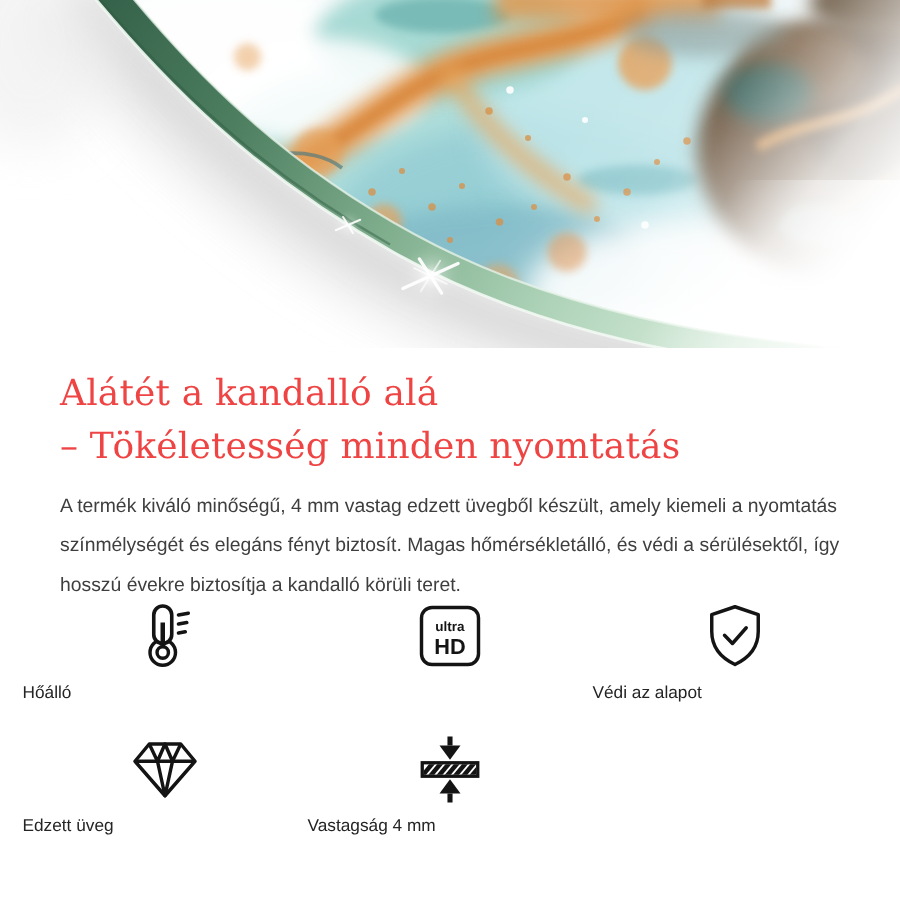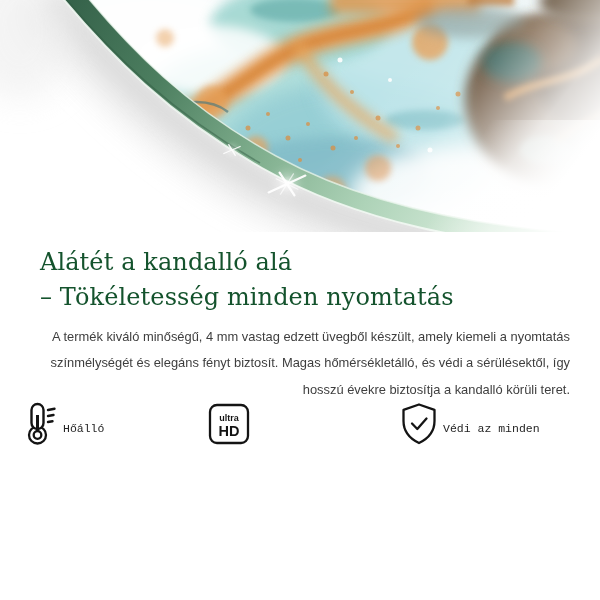--- a/index.html
+++ b/index.html
@@ -7,35 +7,35 @@
     width:600px;height:600px;background:#ffffff;
     font-family:"Liberation Sans",sans-serif;
     overflow:hidden;position:relative;
   }
   .page{position:relative;width:600px;height:600px;background:#fff;}
   .hero{position:absolute;left:0;top:0;width:600px;height:232px;overflow:hidden;}
   .hero svg{display:block;}
   .title{
     position:absolute;left:40px;top:229px;
     font-family:"DejaVu Serif","Liberation Serif",serif;
-    font-size:24px;line-height:35px;color:#14532d;font-weight:400;
+    font-size:24px;line-height:35px;color:#ef4444;font-weight:400;
     letter-spacing:.1px;
   }
   .title .tline{display:block;}
   .desc{
     position:absolute;left:40px;top:311px;width:530px;
-    font-size:12.9px;line-height:26.5px;color:#3e3e3e;text-align:right;
+    font-size:12.9px;line-height:26.5px;color:#3e3e3e;
   }
   .features{
     position:absolute;left:15px;top:400px;width:570px;
     display:grid;grid-template-columns:190px 190px 190px;row-gap:20px;
   }
-  .feature{display:flex;flex-direction:row;align-items:center;}
+  .feature{display:flex;flex-direction:column;}
   .feature .icon-box{height:48px;display:flex;align-items:center;justify-content:center;}
-  .feature .label{margin-top:8px;font-size:11.5px;color:#242424;line-height:13px;white-space:nowrap;font-family:Liberation Mono, monospace;}
+  .feature .label{margin-top:8px;font-size:11.5px;color:#242424;line-height:13px;white-space:nowrap;}
   .ficon{stroke:#141414;fill:none;stroke-width:2.3;}
 </style>
 </head>
 <body>
 
 <div class="page">
 
   <div class="hero">
     <svg width="600" height="232" viewBox="0 0 600 232" xmlns="http://www.w3.org/2000/svg">
       <defs>
@@ -215,20 +215,52 @@
       </div>
     </div>
 
     <div class="feature">
       <div class="icon-box">
         <svg width="48" height="48" viewBox="0 0 48 48">
           <path class="ficon" d="M24,4.5 L39.5,9.8 L39.5,21 C39.5,31.5 32.8,38.8 24,43 C15.2,38.8 8.5,31.5 8.5,21 L8.5,9.8 Z" stroke-width="2.4" stroke-linejoin="round"></path>
           <path class="ficon" d="M17,23.5 L22.3,29 L31.5,18.5" stroke-width="2.6" stroke-linecap="round" stroke-linejoin="round"></path>
         </svg>
       </div>
-      <div class="label">Védi az minden</div>
-    </div>
-
-
-
+      <div class="label">Védi az alapot</div>
+    </div>
+
+    <div class="feature">
+      <div class="icon-box">
+        <svg width="48" height="48" viewBox="0 0 48 48">
+          <path class="ficon" d="M13.5,7 L34.5,7 L44,18.5 L24,41.5 L4,18.5 Z" stroke-width="2.2" stroke-linejoin="round"></path>
+          <line class="ficon" x1="4" y1="18.5" x2="44" y2="18.5" stroke-width="2"></line>
+          <path class="ficon" d="M13.5,7 L19,18.5 L24,7 L29,18.5 L34.5,7" stroke-width="2" stroke-linejoin="round"></path>
+          <path class="ficon" d="M19,18.5 L24,41.5 L29,18.5" stroke-width="2" stroke-linejoin="round"></path>
+        </svg>
+      </div>
+      <div class="label">Edzett üveg</div>
+    </div>
+
+
+    <div class="feature">
+      <div class="icon-box">
+        <svg width="48" height="48" viewBox="0 0 48 48">
+          <line x1="24" y1="2" x2="24" y2="8" stroke="#141414" stroke-width="3.4"></line>
+          <polygon points="17,8 31,8 24,17.5" fill="#141414"></polygon>
+          <rect x="5.5" y="19.5" width="37" height="9" fill="#ffffff" stroke="#141414" stroke-width="2.2"></rect>
+          <g clip-path="url(#hatchBar)" stroke="#141414" stroke-width="3">
+            <line x1="4" y1="30" x2="14" y2="18"></line>
+            <line x1="9.5" y1="30" x2="19.5" y2="18"></line>
+            <line x1="15" y1="30" x2="25" y2="18"></line>
+            <line x1="20.5" y1="30" x2="30.5" y2="18"></line>
+            <line x1="26" y1="30" x2="36" y2="18"></line>
+            <line x1="31.5" y1="30" x2="41.5" y2="18"></line>
+            <line x1="37" y1="30" x2="47" y2="18"></line>
+          </g>
+          <line x1="24" y1="46" x2="24" y2="40" stroke="#141414" stroke-width="3.4"></line>
+          <polygon points="17,40 31,40 24,30.5" fill="#141414"></polygon>
+        </svg>
+      </div>
+      <div class="label">Vastagság 4 mm</div>
+    </div>
 
   </div>
 </div>
 
 </body></html>

